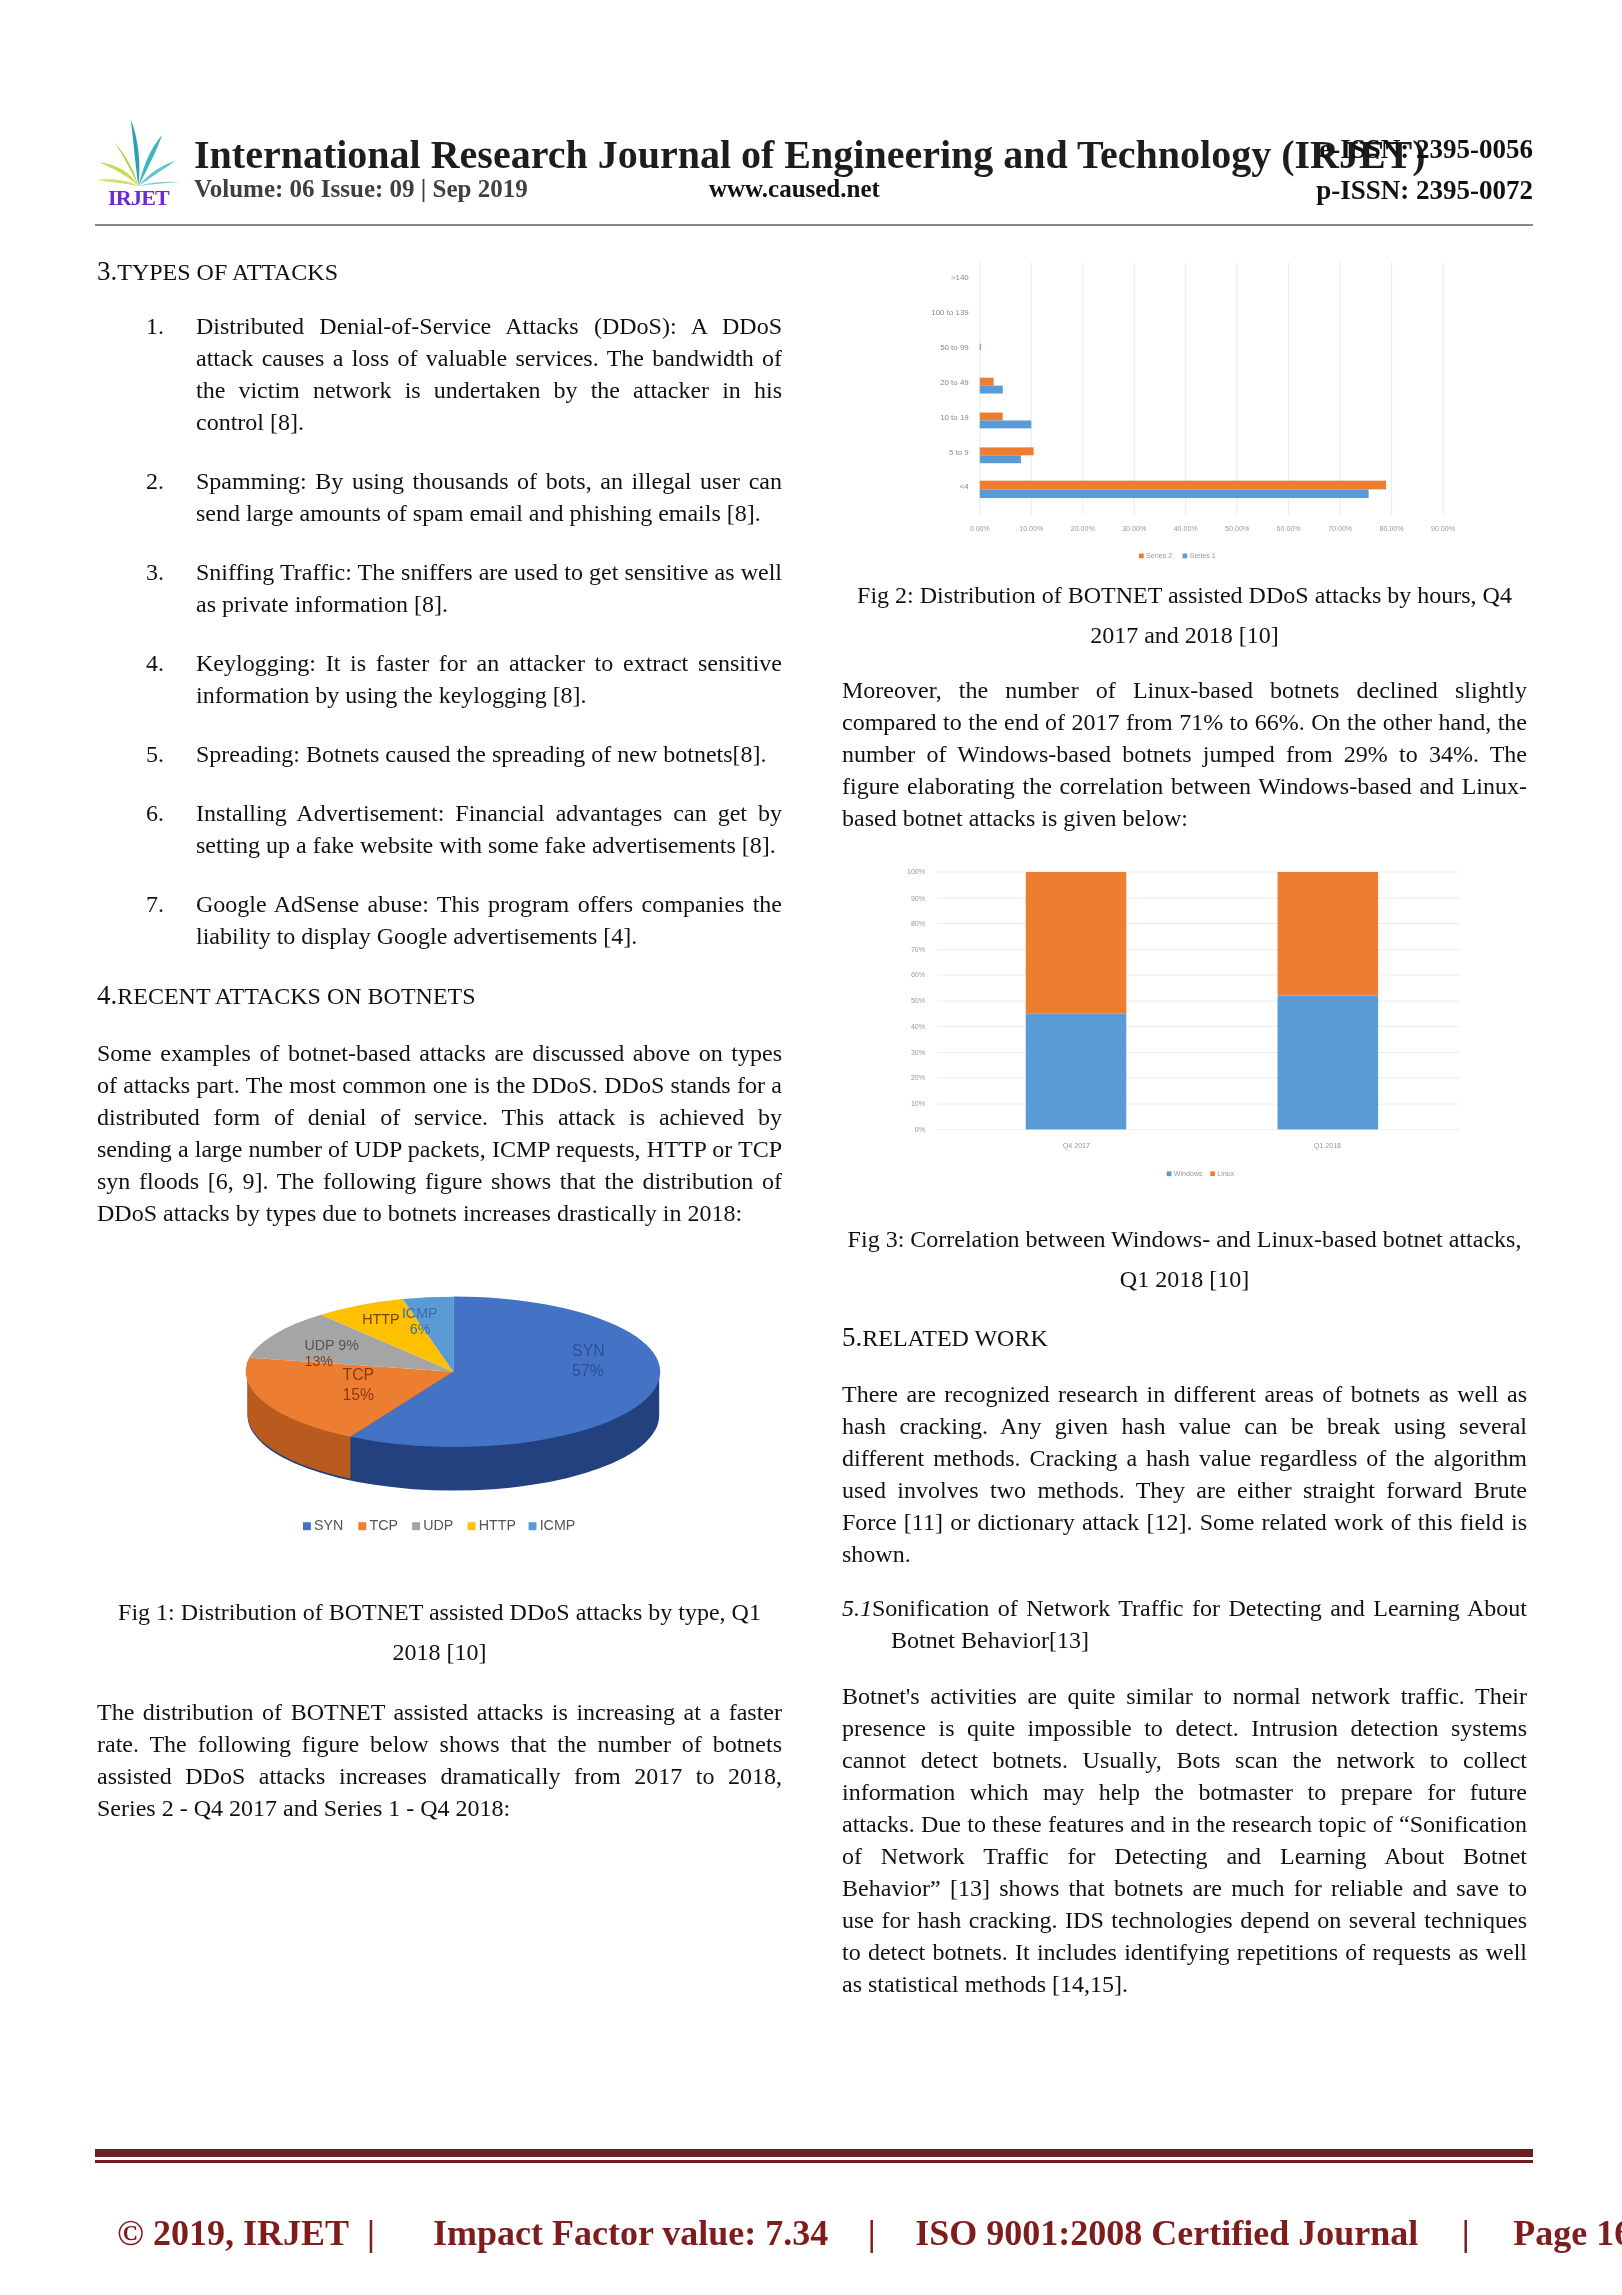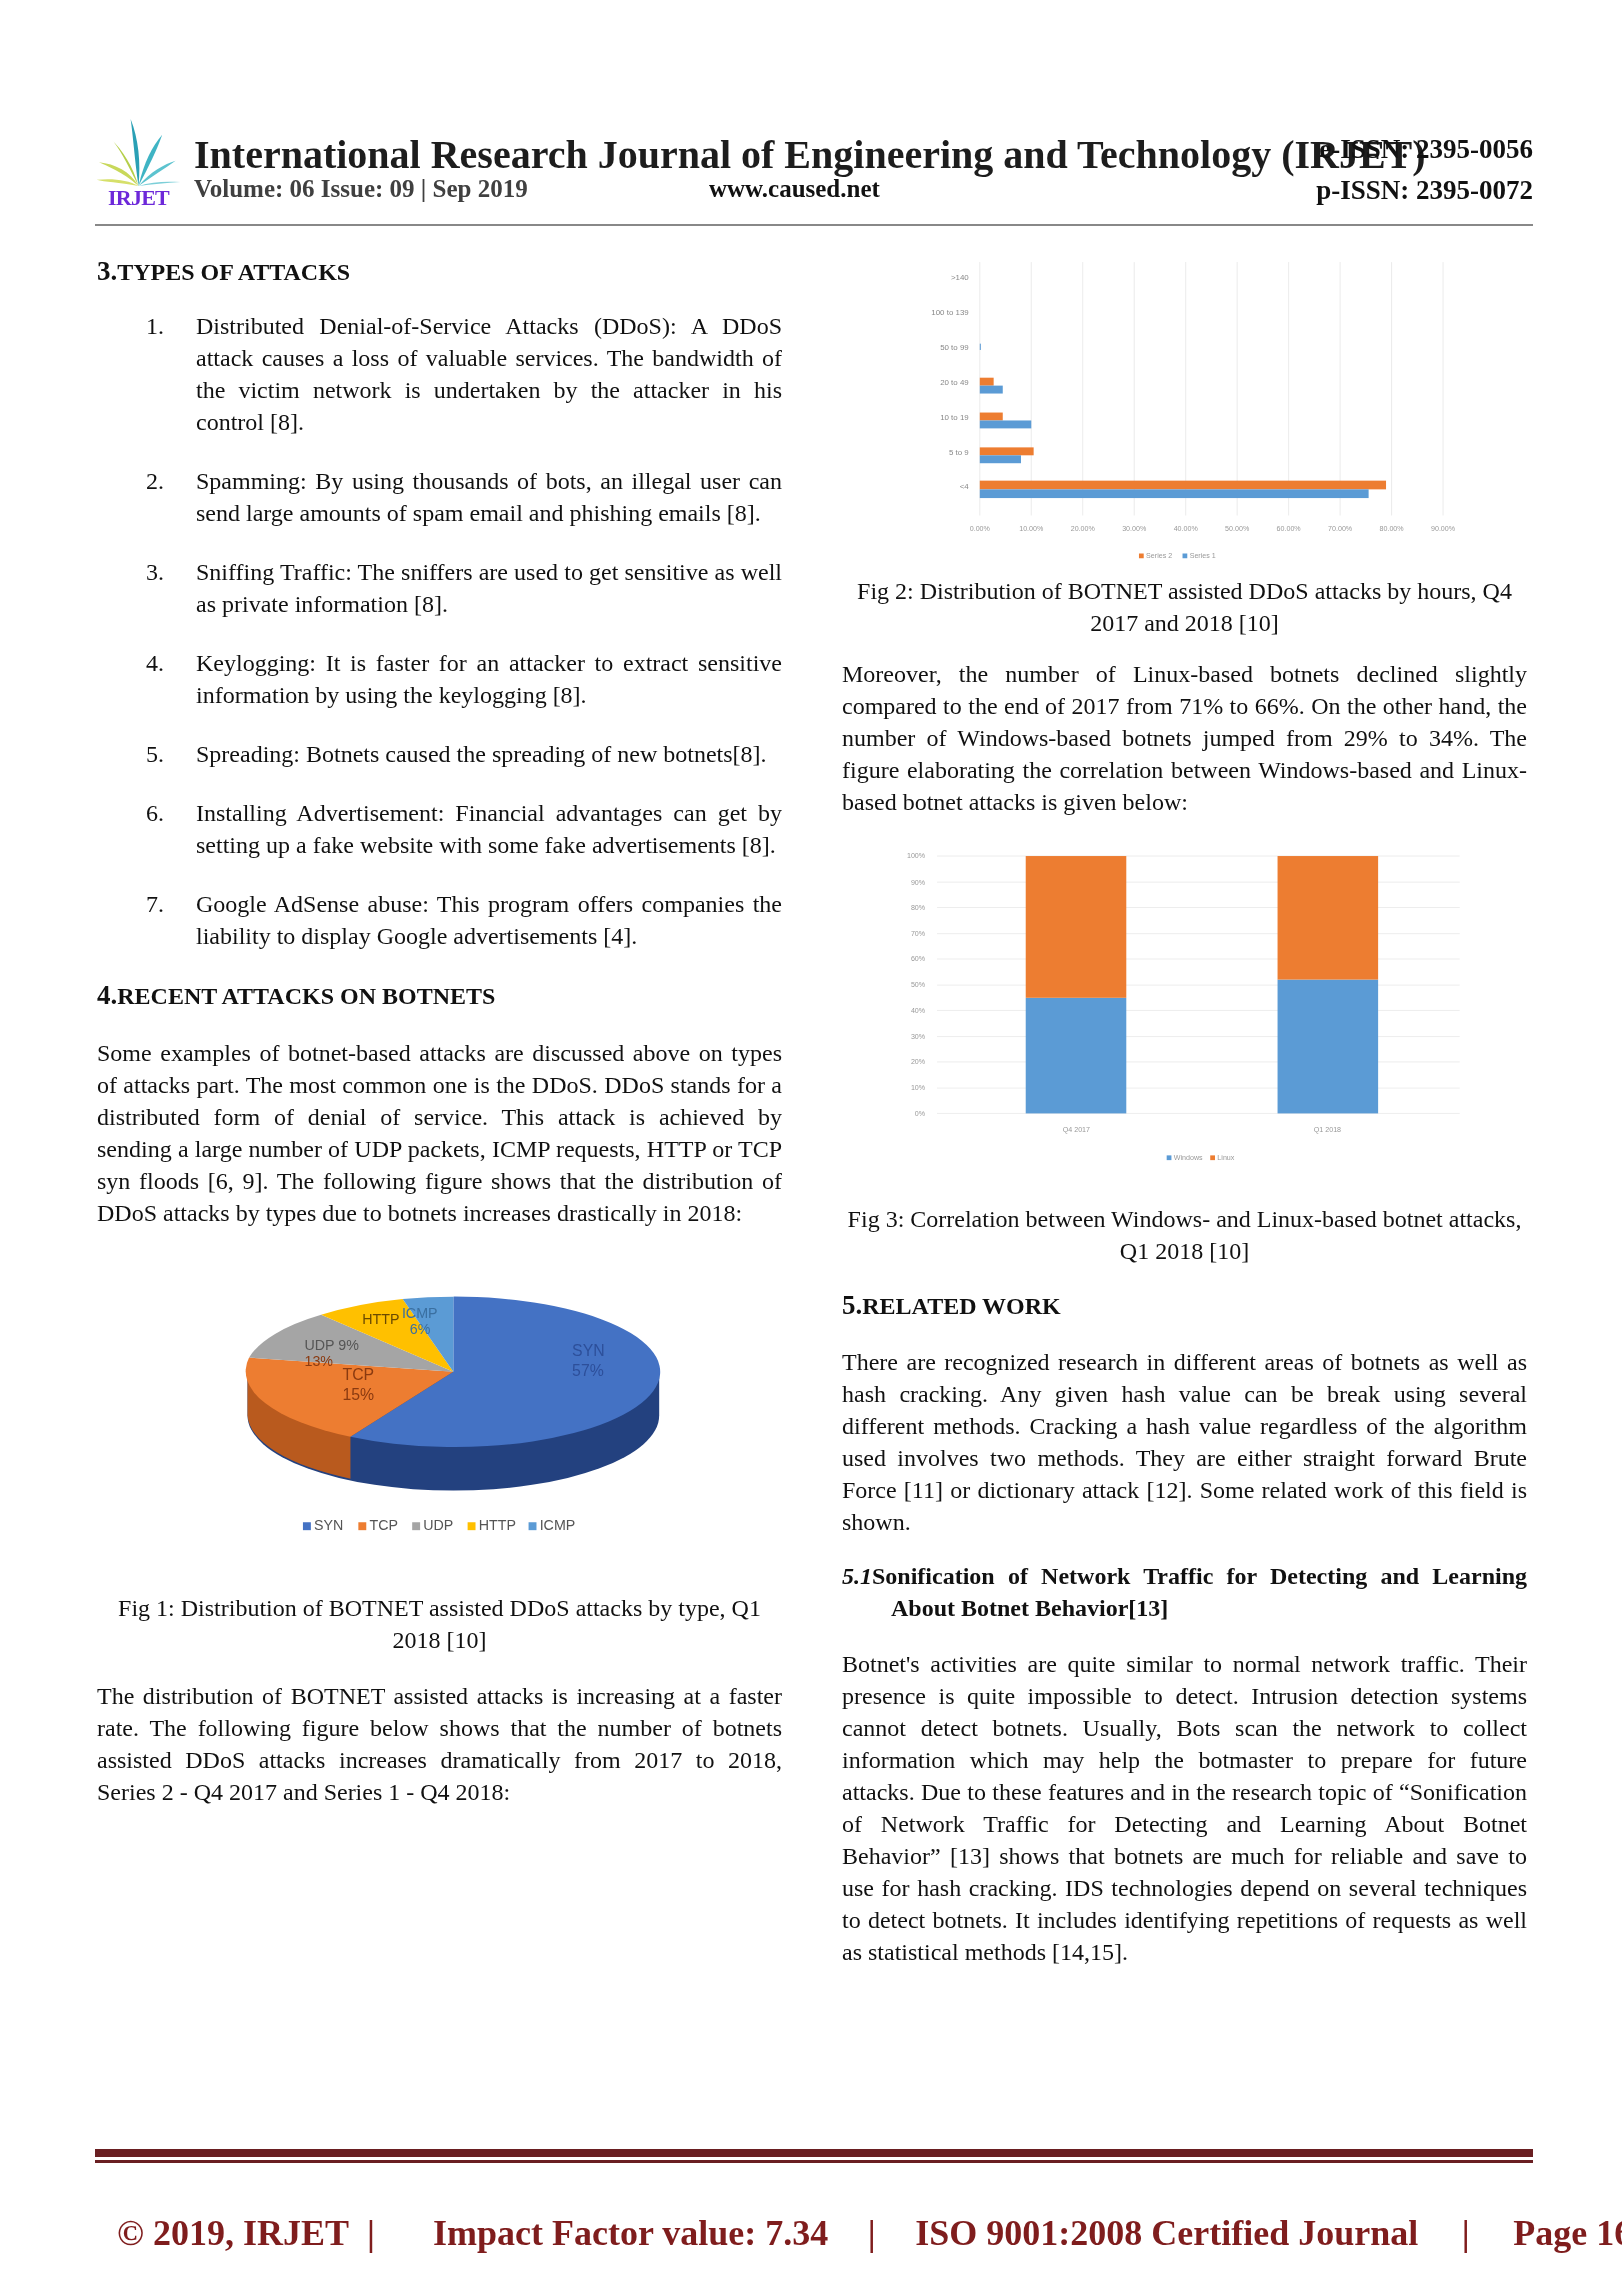--- a/index.html
+++ b/index.html
@@ -10,27 +10,27 @@
   .journal-title { position: absolute; left: 99px; top: 16px; font-size: 40px; font-weight: bold; color: #1d1d1d; }
   .eissn { position: absolute; right: 0; top: 19px; font-size: 27px; font-weight: bold; }
   .volume { position: absolute; left: 99px; top: 60px; font-size: 25px; font-weight: bold; color: #404040; }
   .site { position: absolute; left: 614px; top: 60px; font-size: 25px; font-weight: bold; }
   .pissn { position: absolute; right: 0; top: 60px; font-size: 27px; font-weight: bold; }
   .hrule { position: absolute; left: 95px; top: 224px; width: 1438px; height: 2.4px; background: #888; }
 
   .col { position: absolute; font-size: 24px; line-height: 32px; }
   .left { left: 97px; width: 685px; }
   .right { left: 842px; width: 685px; }
-  .h { font-weight: bold; font-size: 24px; }
+  .h { font-weight: normal; font-size: 24px; }
   .h .num { font-size: 27px; }
   .list { list-style: none; }
   .list li { position: relative; padding-left: 99px; text-align: justify; margin-bottom: 27px; }
   .list li .n { position: absolute; left: 49px; top: 0; }
   p.just { text-align: justify; }
-  .caption { text-align: center; font-size: 24px; line-height: 32px; }
+  .caption { text-align: center; font-size: 24px; line-height: 40px; }
   .footer-bar1 { position: absolute; left: 95px; top: 2149px; width: 1438px; height: 8px; background: #6a1f22; }
   .footer-bar2 { position: absolute; left: 95px; top: 2160px; width: 1438px; height: 3.2px; background: #6a1f22; }
   .footer { position: absolute; left: 99px; top: 2170px; font-size: 36px; font-weight: bold; color: #7f1d1d; white-space: pre; }
   .footer span { display: inline-block; }
   svg text { font-family: "Liberation Sans", sans-serif; }
 </style>
 </head>
 <body>
 
 <div class="header">

